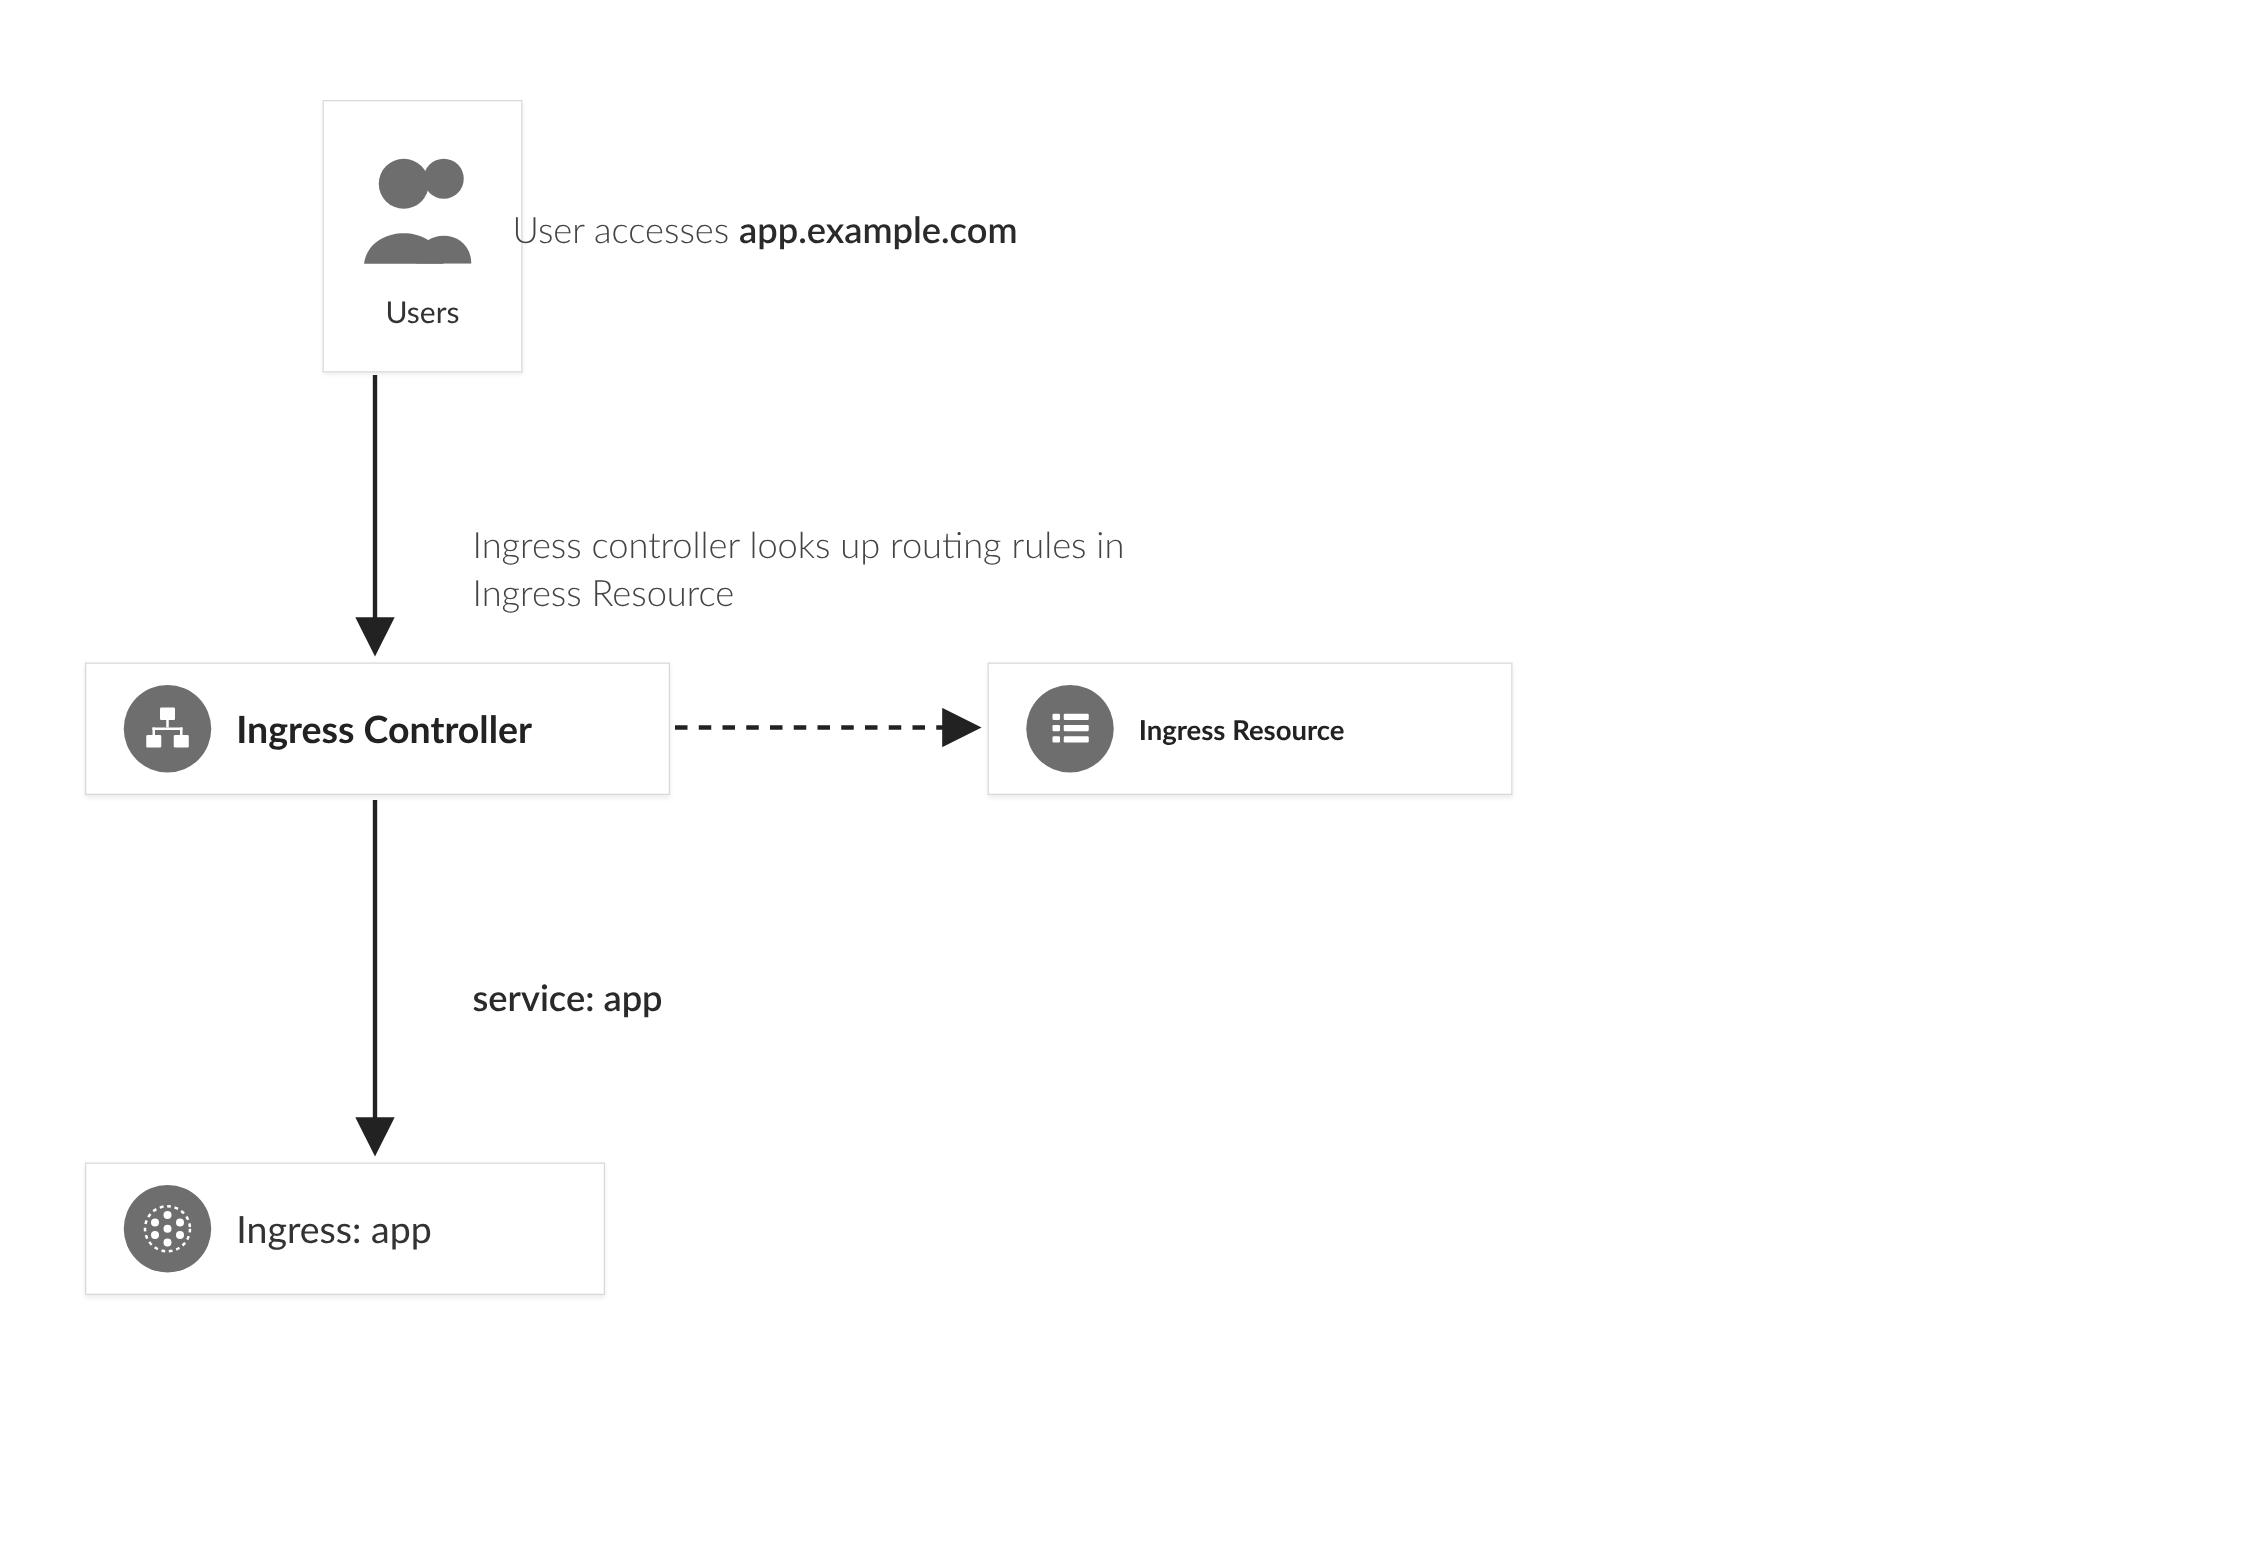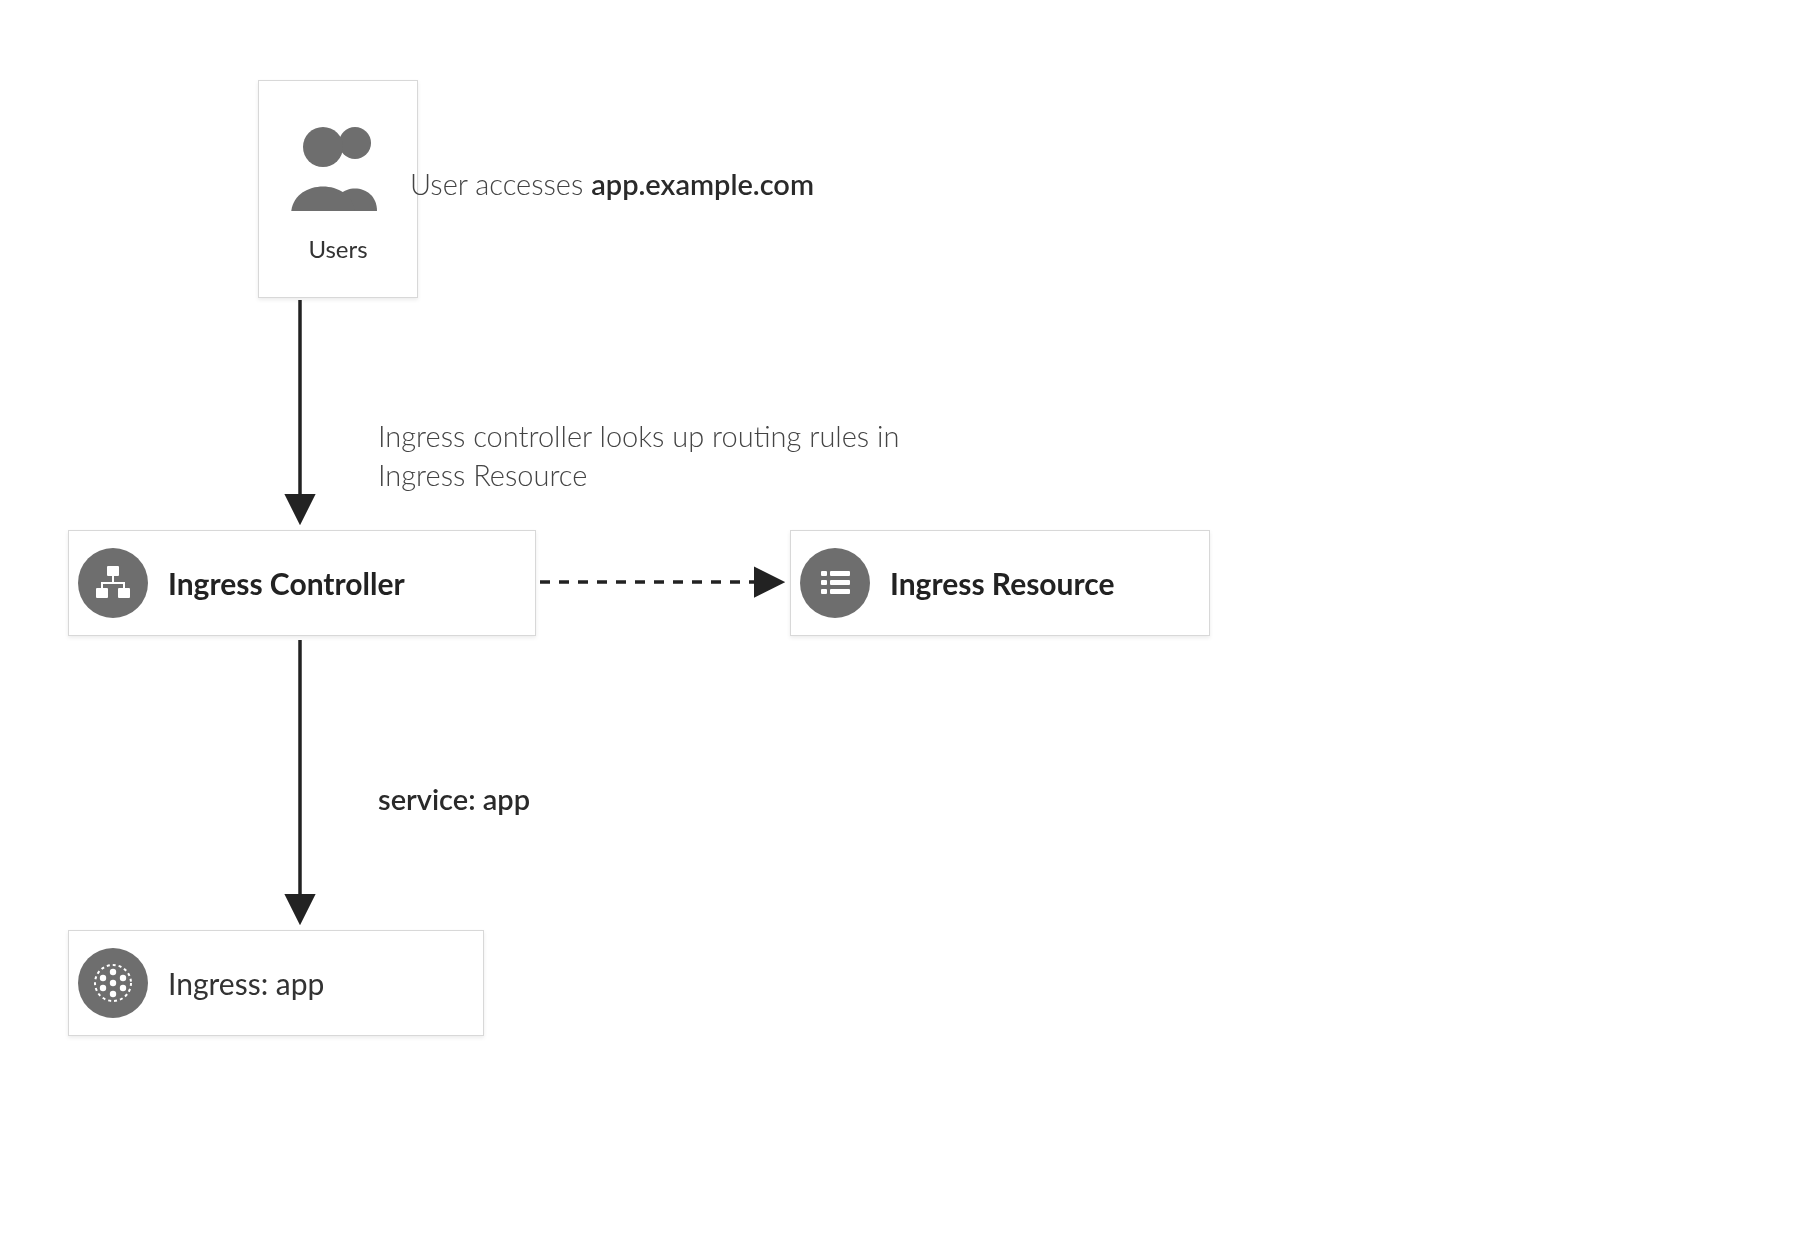--- a/index.html
+++ b/index.html
@@ -20,21 +20,21 @@
     align-items: center;
   }
   .node.centered {
     flex-direction: column;
     justify-content: center;
     align-items: center;
     margin-left: 38px;
   }
   .node.left {
     flex-direction: row;
-    padding-left: 9px;
+    padding-left: 30px;
     gap: 20px;
   }
   .icon-circle {
     width: 70px;
     height: 70px;
     border-radius: 50%;
     background: #6e6e6e;
     display: flex;
     align-items: center;
     justify-content: center;
@@ -114,21 +114,21 @@
       <g fill="#ffffff">
         <rect x="6" y="8" width="6" height="5" rx="1"></rect>
         <rect x="15" y="8" width="20" height="5" rx="1"></rect>
         <rect x="6" y="17" width="6" height="5" rx="1"></rect>
         <rect x="15" y="17" width="20" height="5" rx="1"></rect>
         <rect x="6" y="26" width="6" height="5" rx="1"></rect>
         <rect x="15" y="26" width="20" height="5" rx="1"></rect>
       </g>
     </svg>
   </div>
-  <div class="node-title" style="font-size:30px;text-align:right;">Ingress Resource</div>
+  <div class="node-title" style="font-size:22px;text-align:right;">Ingress Resource</div>
 </div>
 
 <div class="annotation" style="left:378px; top:740px; width:560px;">
   <br>
   <b>service: app</b>
 </div>
 
 <div class="node left" style="left:68px; top:930px; width:416px; height:106px;">
   <div class="icon-circle">
     <svg width="42" height="42" viewBox="0 0 42 42">

